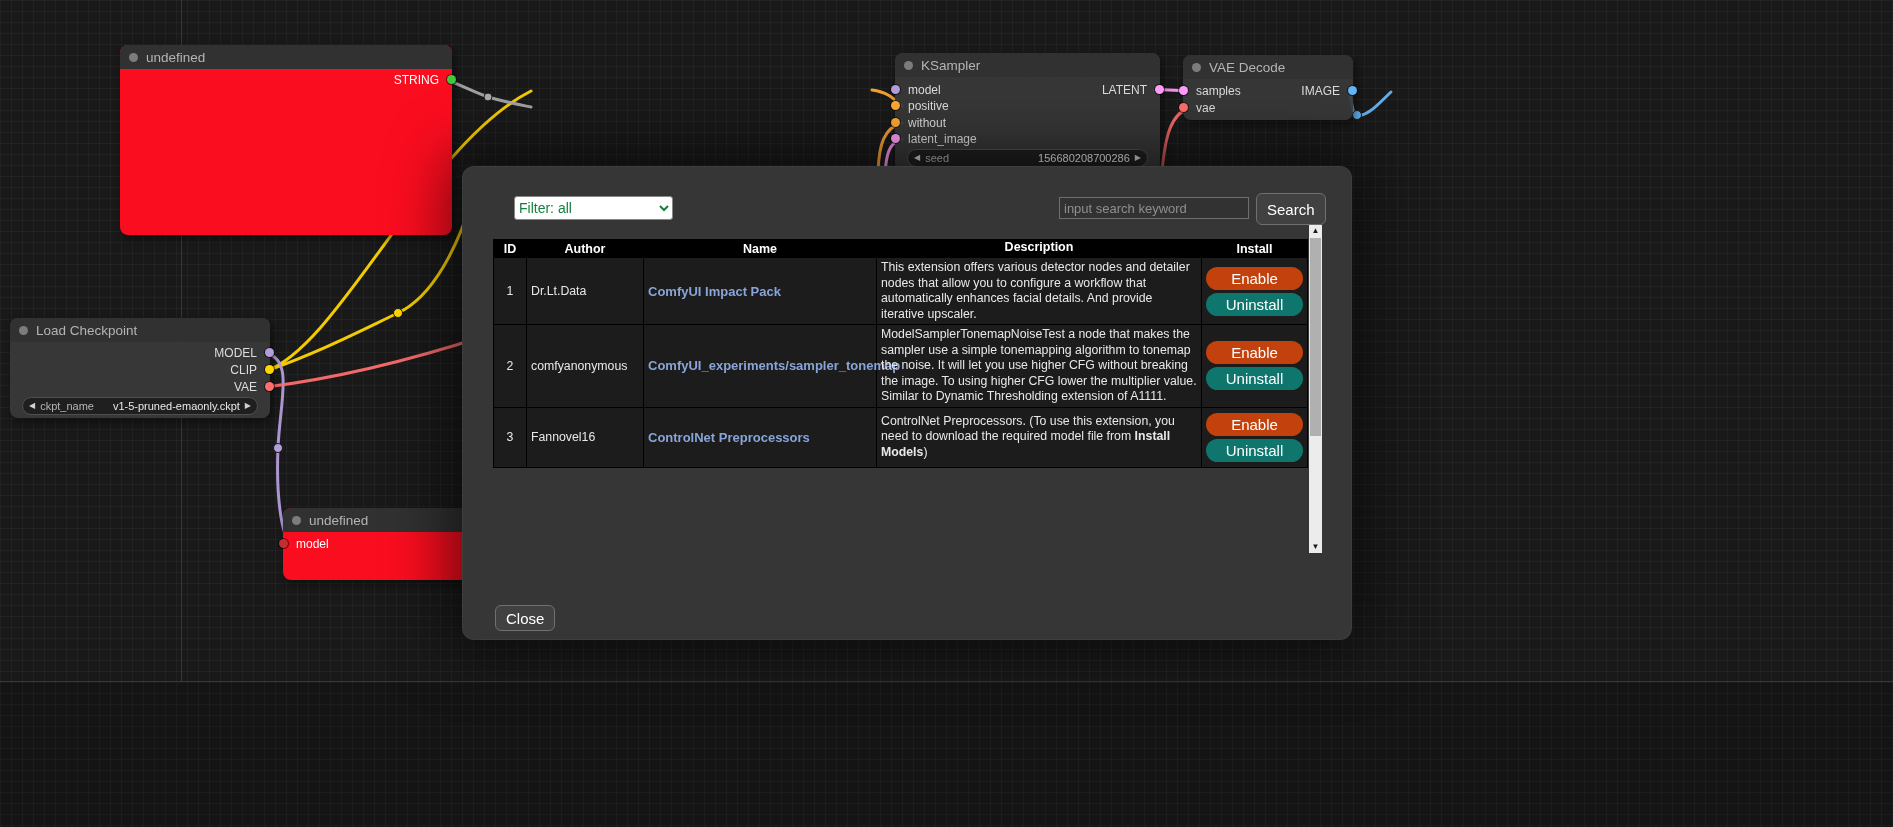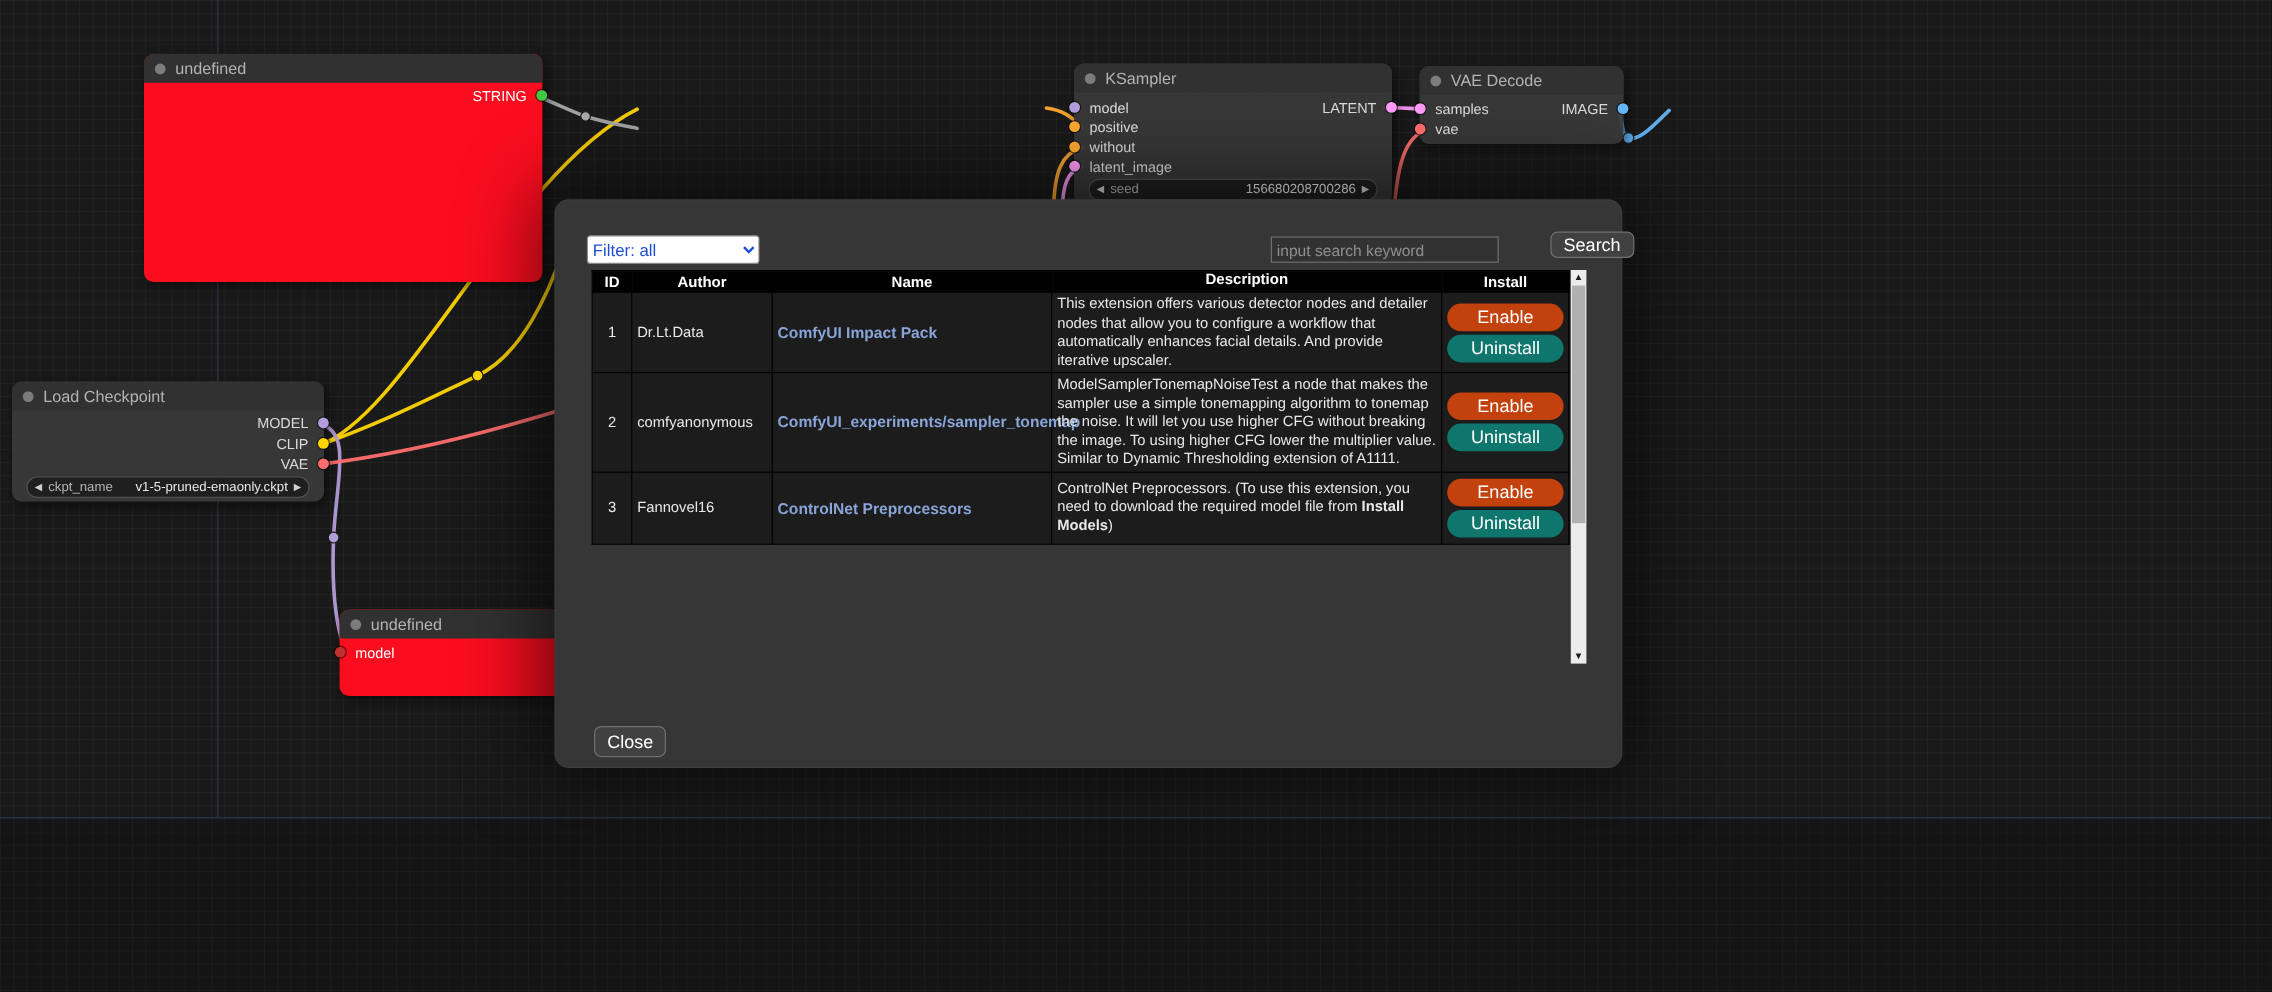--- a/index.html
+++ b/index.html
@@ -45,33 +45,33 @@
   .widget{position:absolute;left:12px;right:12px;height:16px;background:#1f1f1f;
         border:1px solid #4f4f4f;border-radius:9px;display:flex;align-items:center;
         padding:0 6px;font-size:11px;color:#b5b5b5;gap:5px;}
   .widget .warrow{font-size:8px;color:#cfcfcf;line-height:1;}
   .widget .wvalue{margin-left:auto;color:#e8e8e8;white-space:nowrap;}
 
   
   .modal{position:absolute;left:462px;top:166px;width:890px;height:474px;z-index:10;
         background:#363636;border-radius:12px;
         box-shadow:0 0 60px 14px rgba(0,0,0,0.55), 0 0 0 1px rgba(255,255,255,0.04) inset;}
-  .filter-select{position:absolute;left:27px;top:30px;width:144px;height:24px;
-        font-size:14px;font-family:inherit;background:#fff;color:#1d4ed8;border-radius:3px;border:1px solid #888;}
+  .filter-select{position:absolute;left:52px;top:30px;width:159px;height:24px;
+        font-size:14px;font-family:inherit;background:#fff;color:#15803d;border-radius:3px;border:1px solid #888;}
   .search-input{position:absolute;left:597px;top:31px;width:180px;height:18px;
         background:#323232;border:1px solid #6e6e6e;color:#cfcfcf;font-size:13px;
         font-family:inherit;padding:1px 4px;}
   .search-input::placeholder{color:#8f8f8f;}
   .ui-btn{background:#414141;border:1px solid #707070;border-radius:6px;color:#fff;
         font-size:15px;font-family:inherit;padding:2px 10px;cursor:pointer;}
-  .search-btn{position:absolute;left:794px;top:27px;height:22px;margin-left:36px;}
+  .search-btn{position:absolute;left:794px;top:27px;height:32px;}
   .close-btn{position:absolute;left:33px;top:439px;height:26px;}
 
   .table-wrap{position:absolute;left:31px;top:59px;width:829px;height:328px;}
-  table.ext{border-collapse:collapse;width:815px;table-layout:fixed;}
+  table.ext{border-collapse:collapse;width:815px;table-layout:fixed;margin-top:14px;}
   table.ext th{background:#000;color:#fff;font-size:12.5px;font-weight:bold;
         height:17px;border:1px solid #000;padding:0 2px;}
   table.ext td{background:#1c1c1c;border:1px solid #000;color:#e8e8e8;
         font-size:12.3px;padding:2px 4px;vertical-align:middle;}
   .cell-id{width:28px;text-align:center;}
   .cell-author{width:112px;padding-left:8px;}
   .cell-name{width:228px;padding-left:6px;}
   .ext-link{color:#89a4d8;font-weight:bold;font-size:13px;text-decoration:none;}
   .cell-desc{width:320px;vertical-align:top;line-height:15.5px;}
   .cell-install{width:101px;text-align:center;}

